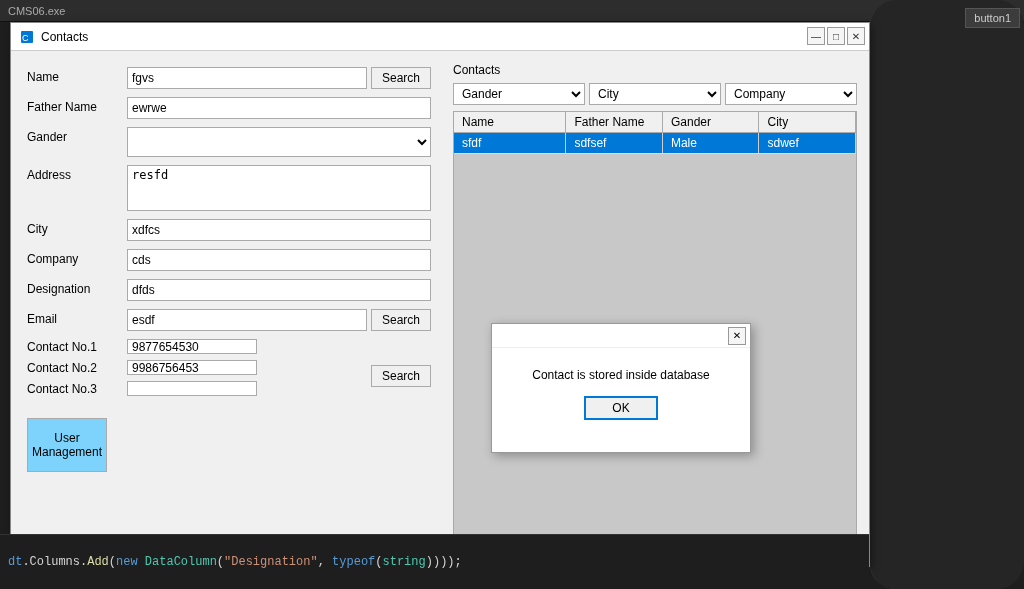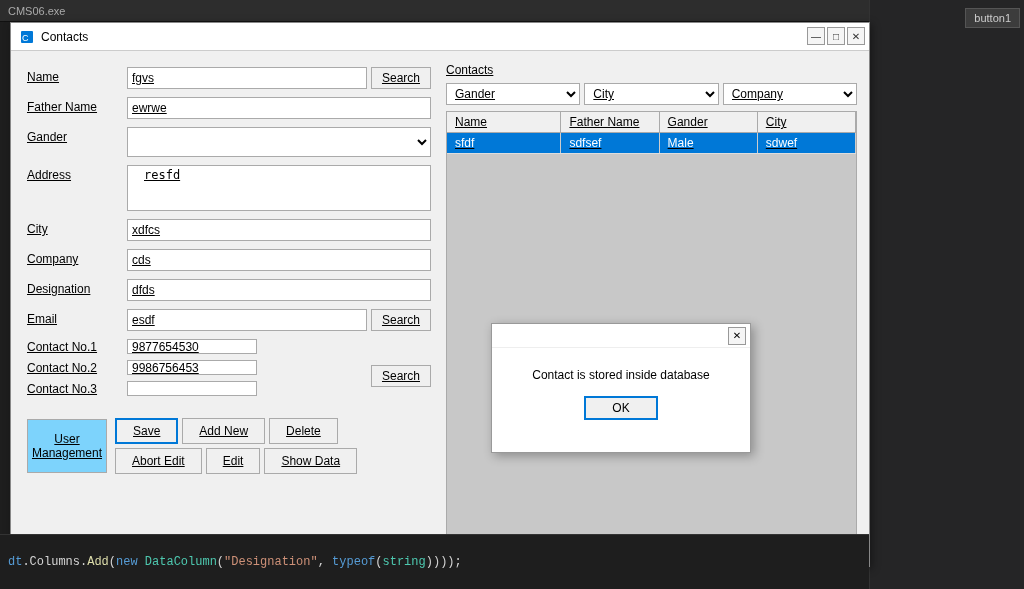--- a/index.html
+++ b/index.html
@@ -84,22 +84,21 @@
       justify-content: center;
       font-size: 10px;
       color: #333;
     }
 
     
     .window-content {
       display: flex;
       height: calc(100% - 28px);
       padding: 8px;
-      gap: 3px;
-      text-decoration: underline;
+      gap: 10px;
     }
 
     
     .form-panel {
       width: 420px;
       flex-shrink: 0;
       background: #f0f0f0;
       padding: 8px;
     }
 
@@ -136,21 +135,21 @@
       font-size: 12px;
       outline: none;
       appearance: auto;
     }
 
     .form-textarea {
       flex: 1;
       height: 46px;
       border: 1px solid #aaa;
       background: white;
-      padding: 2px 16px;
+      padding: 2px 4px;
       font-size: 12px;
       outline: none;
       resize: none;
     }
 
     .search-btn {
       margin-left: 4px;
       height: 22px;
       padding: 0 10px;
       border: 1px solid #aaa;
@@ -378,20 +377,21 @@
       right: 0;
       top: 0;
       width: 155px;
       height: 589px;
       background: #252526;
       border-left: 1px solid #333;
       display: flex;
       flex-direction: column;
       align-items: flex-end;
       padding: 4px;
+      border-radius: 27px;
     }
 
     .sidebar-button {
       background: #3c3c3c;
       border: 1px solid #555;
       color: #ccc;
       font-size: 11px;
       padding: 3px 8px;
       cursor: pointer;
       margin-top: 4px;
@@ -521,32 +521,20 @@
           </div>
         </div>
         <div style="display:flex; align-items:center; padding-top:26px;">
           <button class="search-btn" style="height:22px;">Search</button>
         </div>
       </div>
 
       <div class="button-area">
         <div class="btn-row">
           <button class="user-mgmt-btn">User<br>Management</button>
-          <div style="display:flex; flex-direction:column; gap:4px; margin-left:4px;">
-            <div class="btn-row">
-              <button class="action-btn primary">Save</button>
-              <button class="action-btn">Add New</button>
-              <button class="action-btn">Delete</button>
-            </div>
-            <div class="btn-row">
-              <button class="action-btn">Abort Edit</button>
-              <button class="action-btn">Edit</button>
-              <button class="action-btn">Show Data</button>
-            </div>
-          </div>
         </div>
       </div>
     </div>
 
     <div class="contacts-panel">
       <div class="contacts-panel-title">Contacts</div>
 
       <div class="filter-row">
         <select class="filter-select">
           <option>Gander</option>

